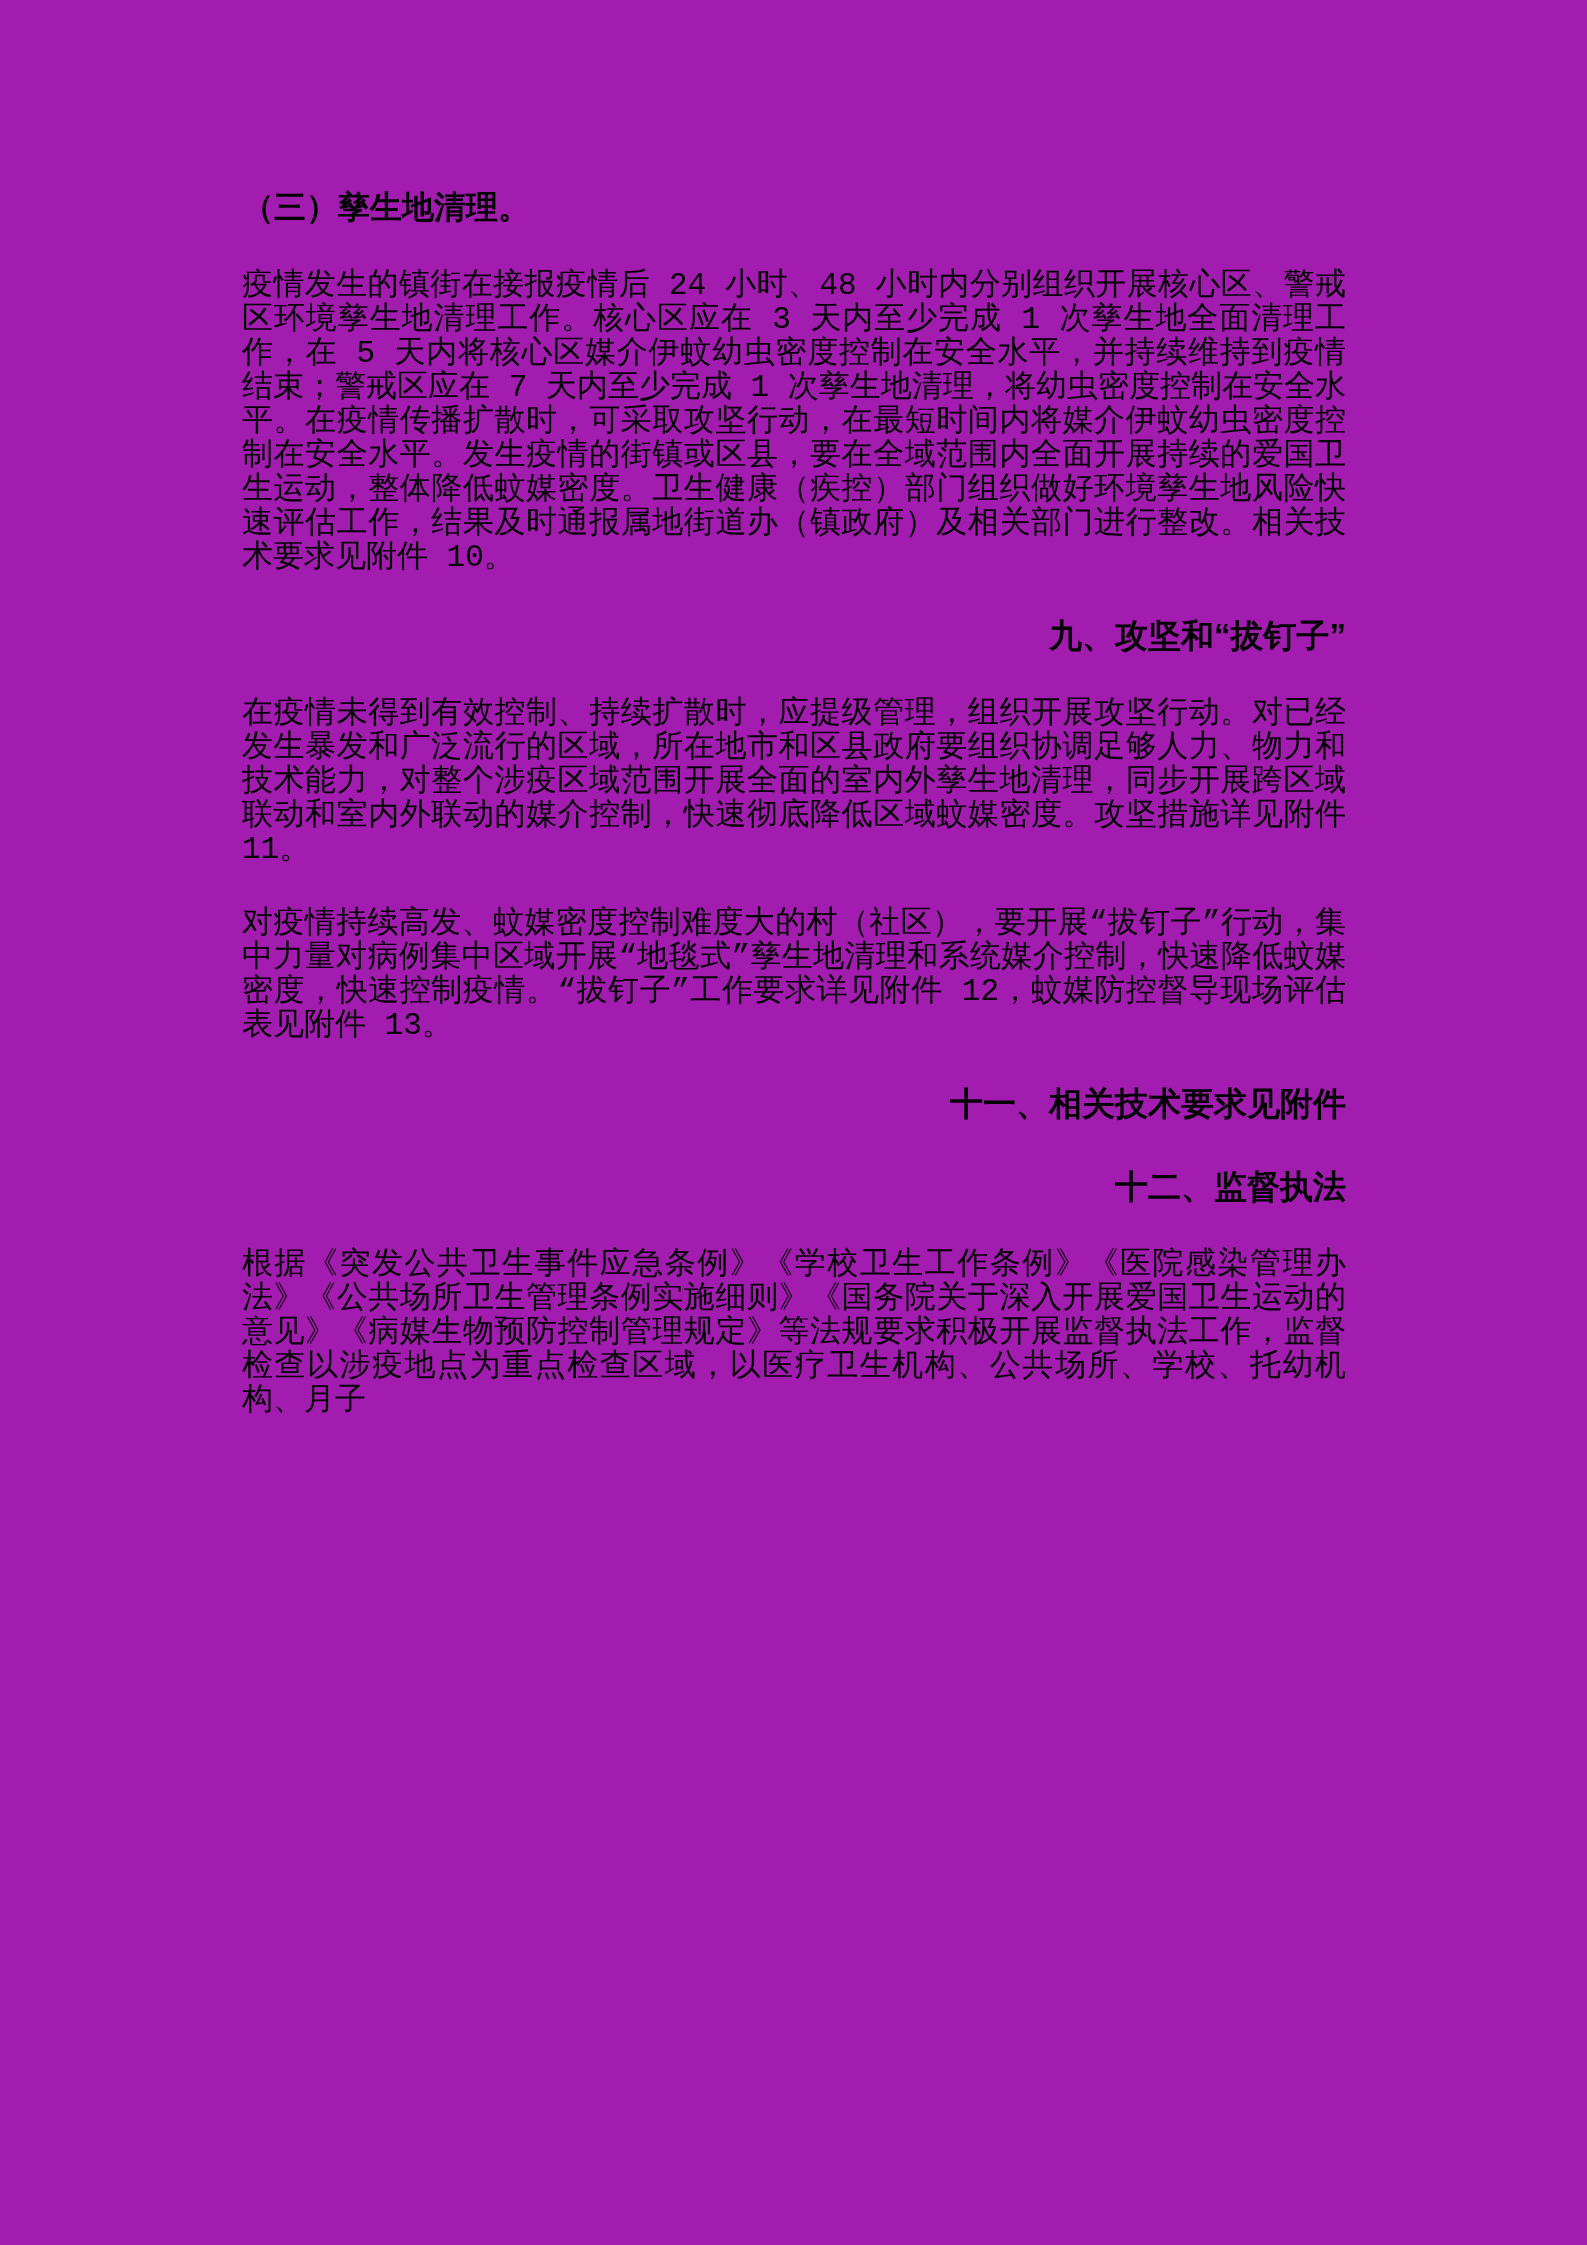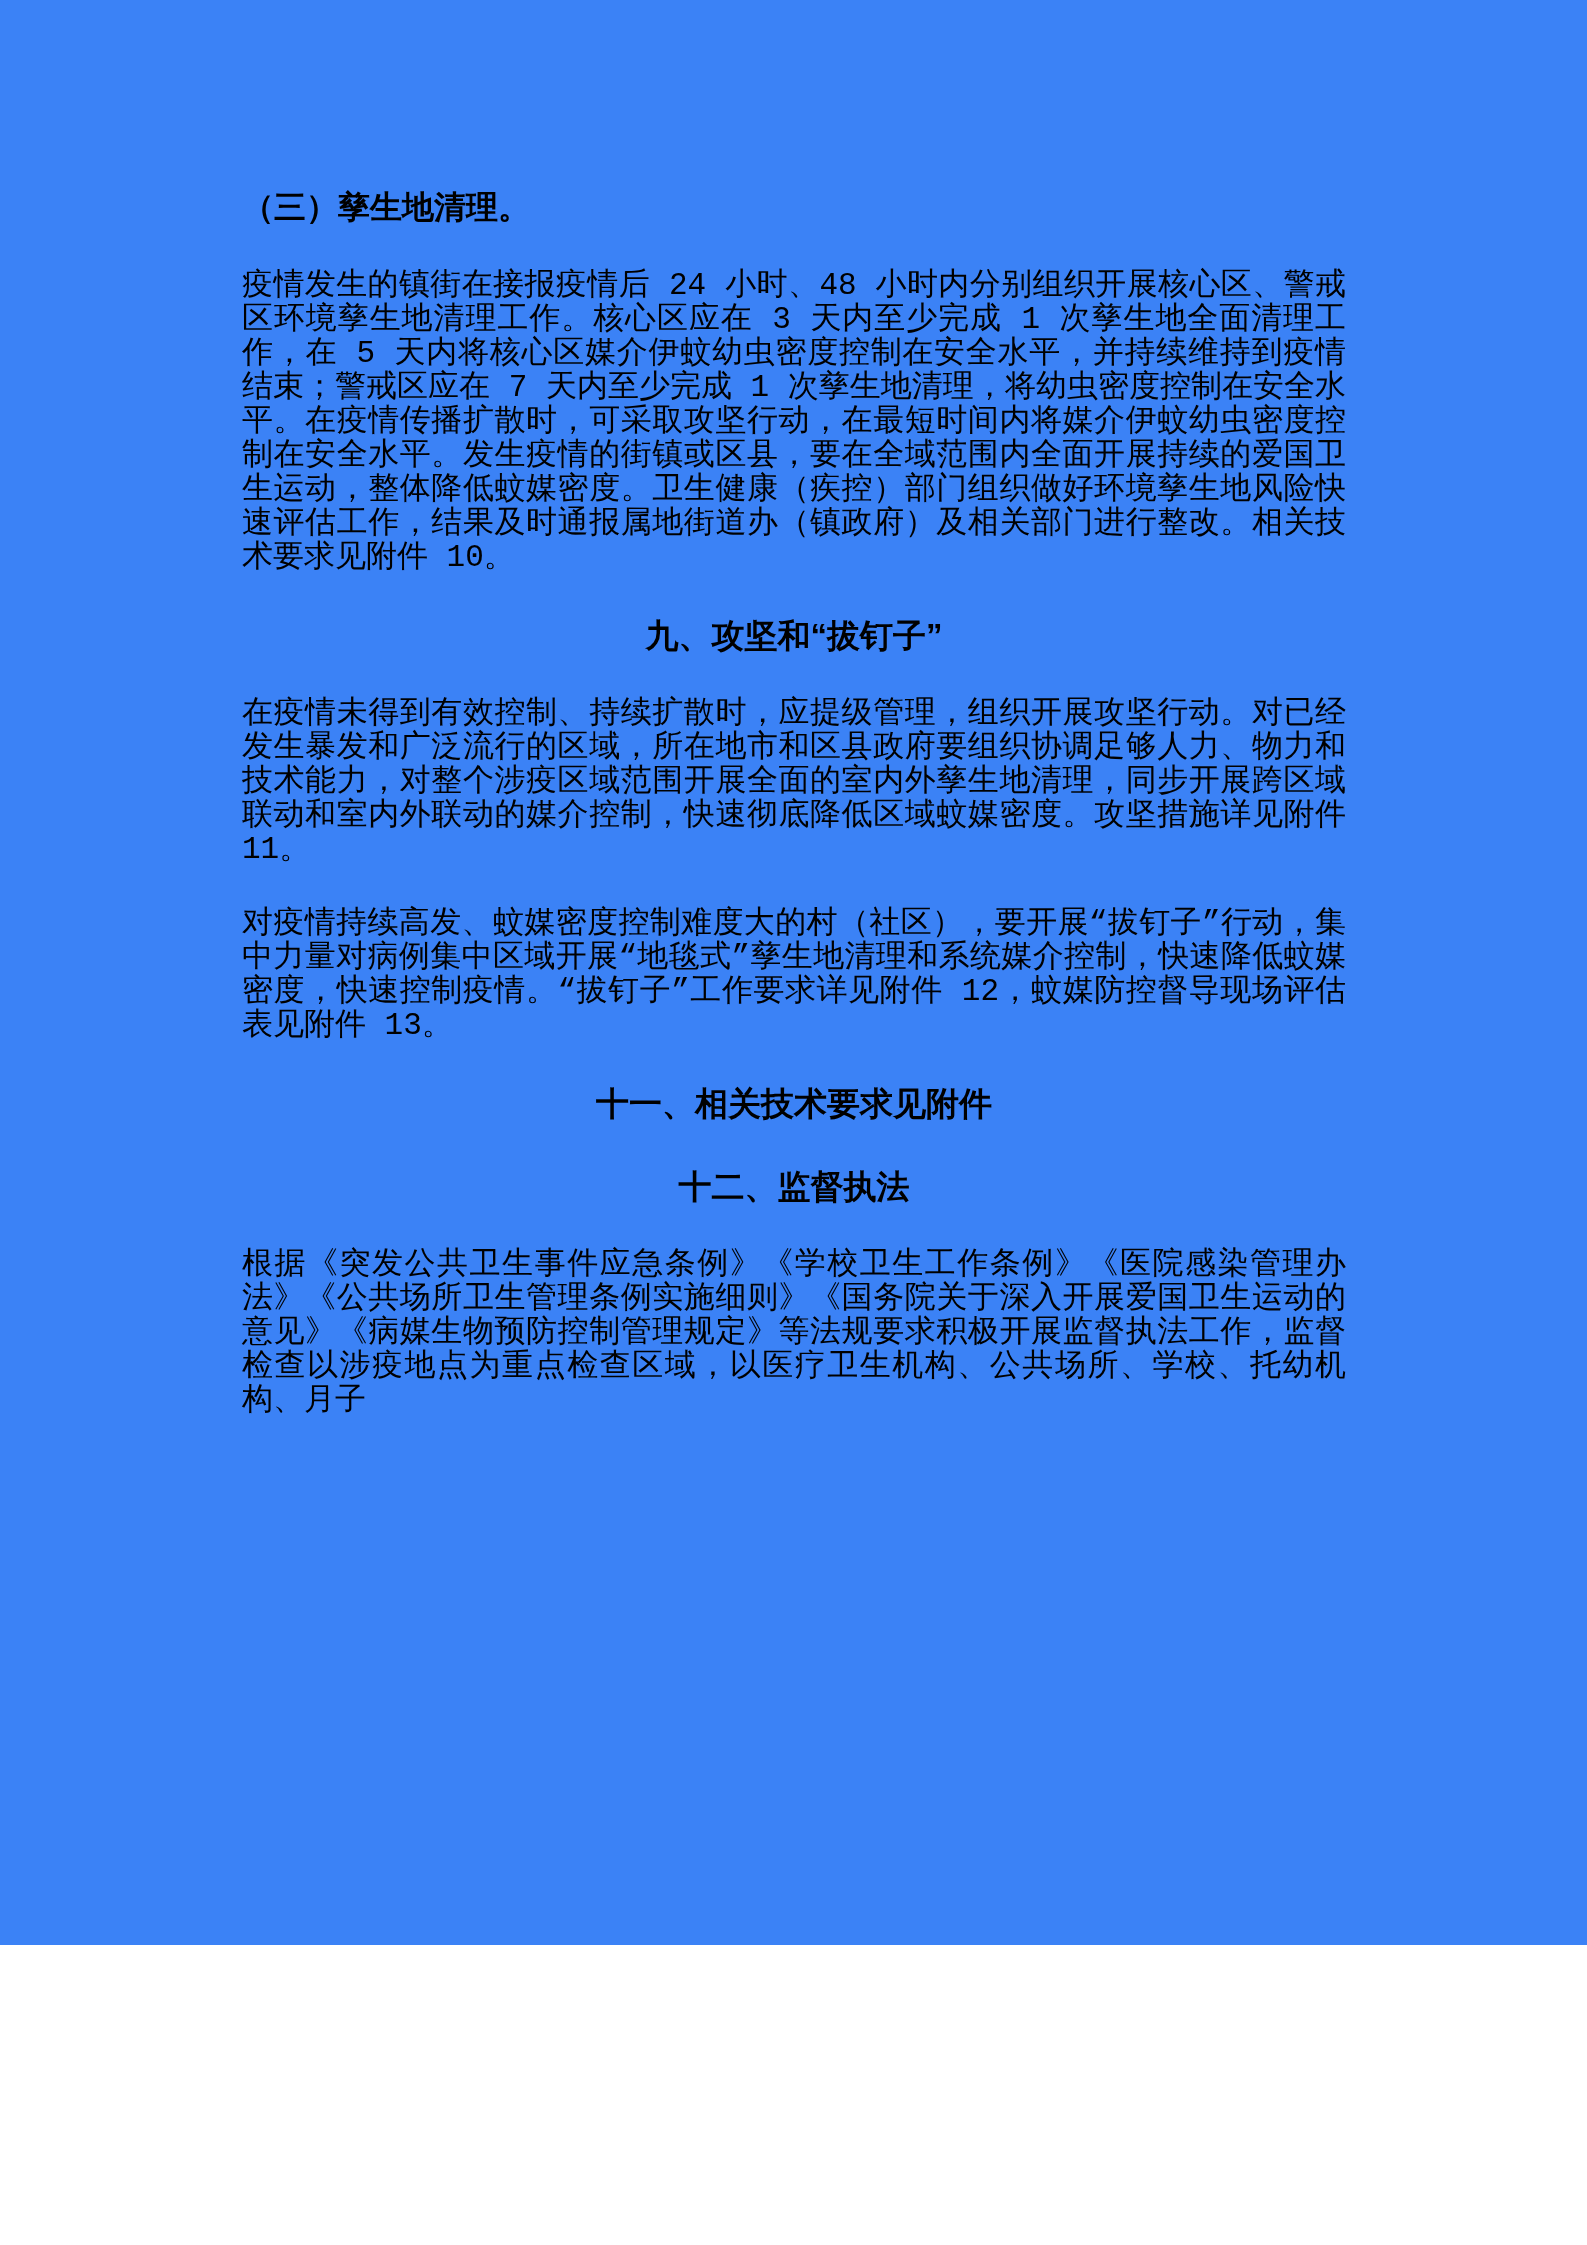--- a/index.html
+++ b/index.html
@@ -3,22 +3,22 @@
 <meta charset="utf-8">
 <style>
   html, body {
     margin: 0;
     padding: 0;
     background: #ffffff;
   }
   .page {
     position: relative;
     width: 1587px;
-    height: 1945px;
-    background: #3b82f6;
+    height: 2245px;
+    background: #a21caf;
     overflow: hidden;
     color: #000000;
   }
   .content {
     position: absolute;
     left: 242px;
     top: 186px;
     width: 1104px;
   }
   .para {
@@ -29,21 +29,21 @@
     margin: 0 0 40px 0;
     color: #000000;
   }
   .section-heading {
     font-family: "Liberation Sans", "DejaVu Sans", sans-serif;
     font-weight: 700;
     font-size: 33px;
     line-height: 42.5px;
     margin: 0 0 40px 0;
     color: #000000;
-    text-align: center;
+    text-align: right;
   }
   .subsection-heading {
     font-family: "Liberation Serif", "DejaVu Serif", serif;
     font-weight: 700;
     font-size: 32px;
     line-height: 42.5px;
     margin: 0 0 40px 0;
     color: #000000;
     text-align: left;
   }

